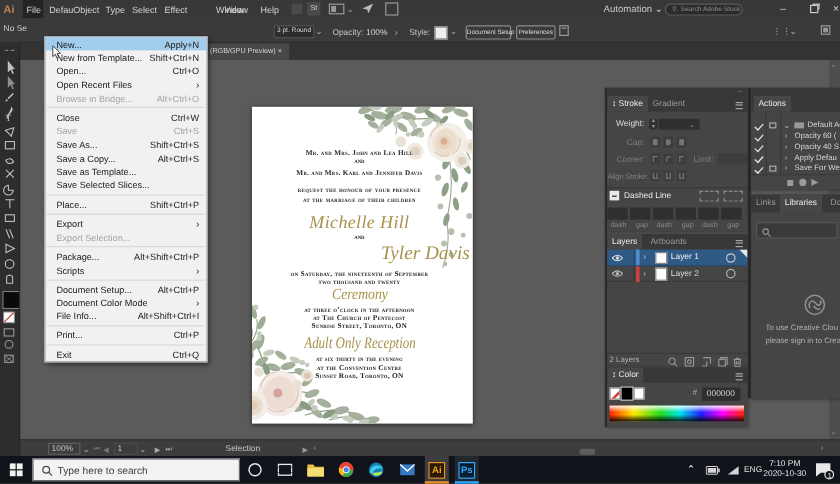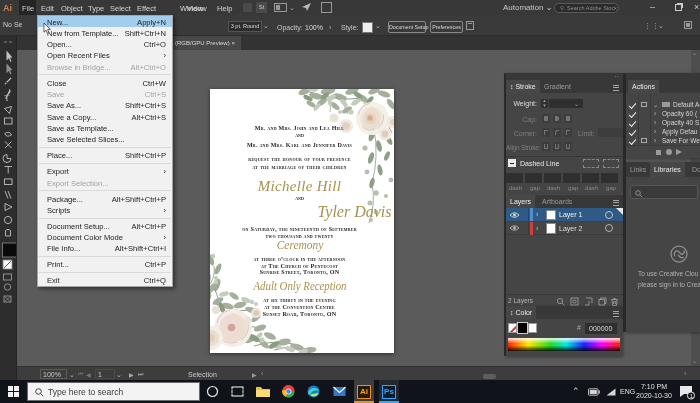--- a/index.html
+++ b/index.html
@@ -23,41 +23,41 @@
   
   #taskbar{left:0;top:380px;width:700px;height:23px;background:#10131a;}
   
   .panel{position:absolute;background:#454545;box-shadow:0 1px 3px rgba(0,0,0,.4);overflow:hidden;white-space:nowrap;}
   .ptabs{position:absolute;left:0;top:0;width:100%;height:13px;background:#383838;}
   .ptab{position:absolute;top:0;height:13px;font-size:7px;line-height:13px;padding:0 4px;color:#9a9a9a;}
   .ptab.on{background:#474747;color:#ececec;}
   .hamb{position:absolute;right:4px;top:4.5px;width:6px;height:4px;border-top:1px solid #a5a5a5;border-bottom:1px solid #a5a5a5;}
   .hamb:after{content:"";position:absolute;left:0;top:1.5px;width:6px;height:1px;background:#a5a5a5;}
   
-  #fmenu{left:37px;top:15px;width:136px;background:#f1f1f1;border:1px solid #a5a5a5;box-shadow:2px 2px 4px rgba(0,0,0,.45);box-sizing:border-box;z-index:50;}
+  #fmenu{left:37px;top:30px;width:136px;background:#f1f1f1;border:1px solid #a5a5a5;box-shadow:2px 2px 4px rgba(0,0,0,.45);box-sizing:border-box;z-index:50;}
   .mi{position:relative;height:11.3px;font-size:7.6px;color:#1b1b1b;}
   .mi .l{position:absolute;left:9px;top:1.6px;}
   .mi .r{position:absolute;right:6px;top:1.6px;}
   .mi.gray{color:#a3a3a3;}
   .mi.hl{background:#a3cdec;}
   .msep{height:4.7px;position:relative;}
   .msep:after{content:"";position:absolute;left:1px;right:1px;top:2px;height:1px;background:#d9d9d9;}
   
   .inv{position:absolute;left:-2px;width:100%;text-align:center;
        font-family:"Liberation Serif",serif;font-variant:small-caps;font-weight:bold;
        color:#1e1e1e;line-height:1;}
   .inv.scr{font-style:italic;font-weight:normal;font-variant:normal;color:#a8914c;}
 </style>
 </head>
 <body>
   <div id="menubar" class="abs">
     <div class="abs" style="left:3px;top:2.5px;font-size:9px;font-weight:bold;color:#c98350;">Ai</div>
     <div class="abs" style="left:18.5px;top:0;width:17px;height:15px;background:#242424;"></div>
     <div class="mitem" style="left:22px;">File</div>
-    <div class="mitem" style="left:41px;">Edit</div>
+    <div class="mitem" style="left:41px;">Defau</div>
     <div class="mitem" style="left:61px;">Object</div>
     <div class="mitem" style="left:88px;">Type</div>
     <div class="mitem" style="left:110px;">Select</div>
     <div class="mitem" style="left:137px;">Effect</div>
     <div class="mitem" style="left:163px;margin-left:24px;">View</div>
     <div class="mitem" style="left:180px;">Window</div>
     <div class="mitem" style="left:217px;">Help</div>
 
     <div class="abs" style="left:243px;top:3px;width:9px;height:9px;background:#4a4a4a;"></div>
     <div class="abs" style="left:256px;top:2px;width:11px;height:11px;background:#4a4a4a;color:#ccc;font-size:6px;line-height:11px;text-align:center;">St</div>

